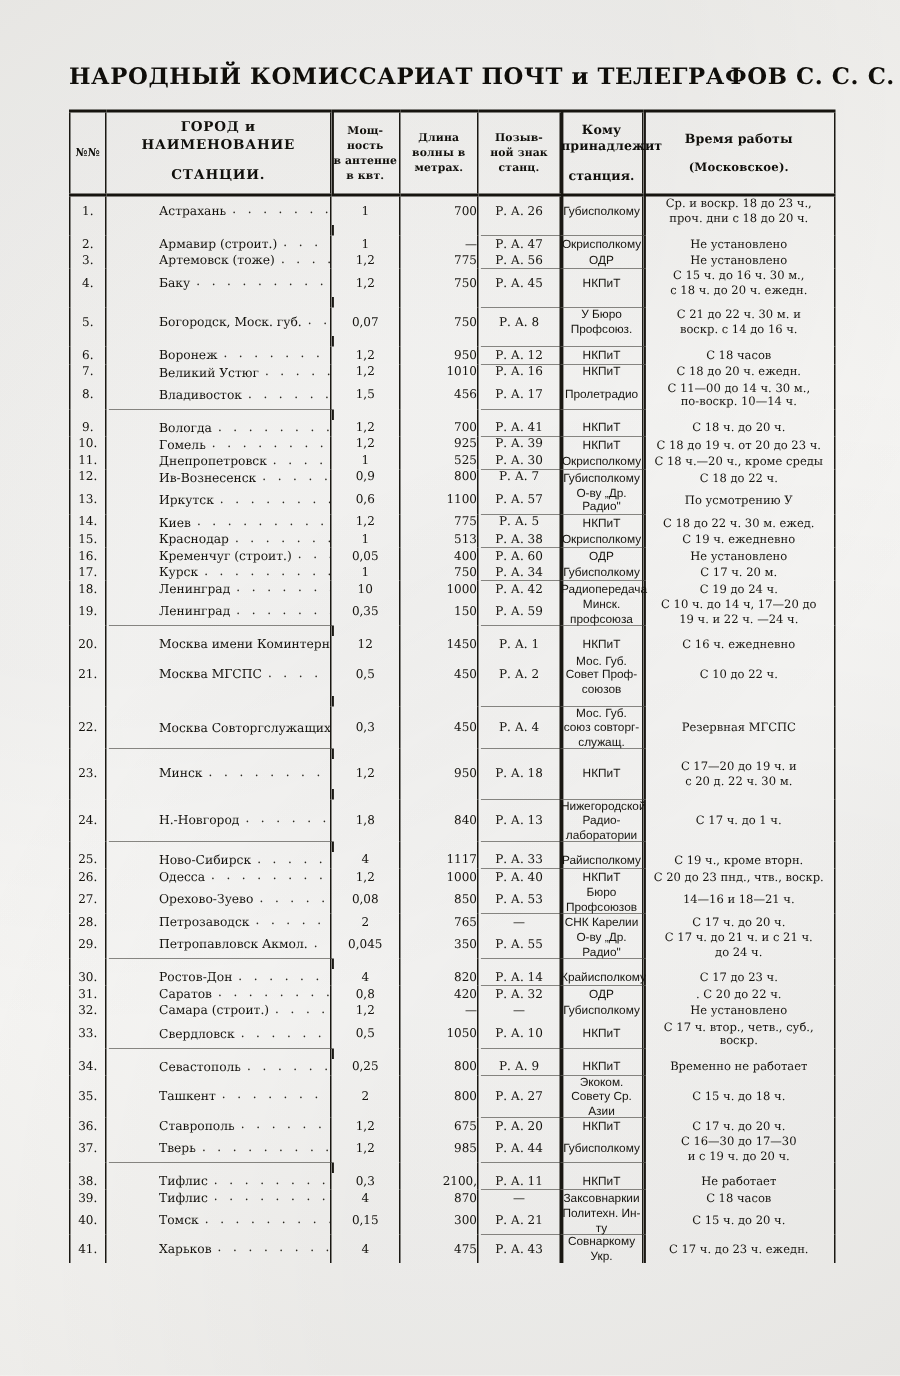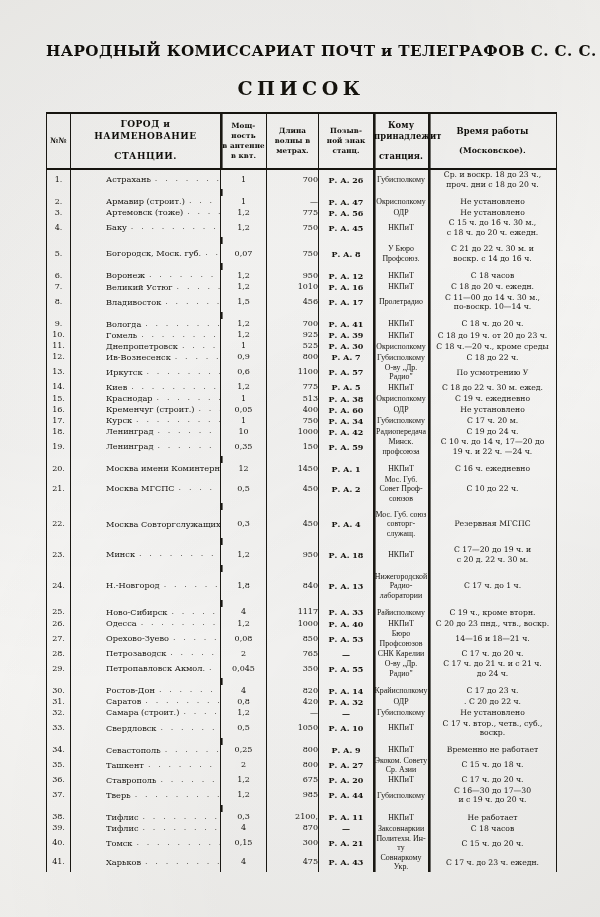--- a/index.html
+++ b/index.html
@@ -92,43 +92,42 @@
     border-top:0;border-bottom:0;
     line-height:1.26;
     color:#16140f;
   }
   tbody tr.gap td{height:7px;}
 
   .c-num{width:24px;text-align:center;font-size:8px;font-family:"DejaVu Serif",serif;padding-right:3px;}
   .c-city{width:150px;padding-left:12px;font-size:8.2px;font-family:"DejaVu Serif",serif;white-space:nowrap;overflow:hidden;}
   .c-pow{width:46px;text-align:center;font-size:8px;font-family:"DejaVu Serif",serif;}
   .c-wave{width:52px;text-align:right;padding-right:14px;font-size:8px;font-family:"DejaVu Serif",serif;margin-top:12px;}
-  .c-call{width:55px;text-align:center;font-size:8px;font-family:"DejaVu Serif",serif;font-weight:bold;}
-  .c-own{width:55px;text-align:center;font-size:7.9px;font-family:Liberation Serif, serif;line-height:1.2;}
+  .c-call{width:55px;text-align:center;font-size:8px;font-family:"DejaVu Serif",serif;}
+  .c-own{width:55px;text-align:center;font-size:7.9px;font-family:Liberation Sans, sans-serif;line-height:1.2;}
   .c-time{width:123px;text-align:center;font-size:7.7px;font-family:"DejaVu Serif",serif;line-height:1.24;}
 
   
   .city-wrap{display:flex;align-items:baseline;width:100%;}
   .city-name{flex:0 0 auto;margin-left:35px;}
   .dots{
     flex:1 1 auto;overflow:hidden;white-space:nowrap;
     margin-left:4px;font-size:8px;letter-spacing:2.6px;color:#2a271f;
     position:relative;top:-1px;
   }
   
   .dbl-right{box-shadow:1.6px 0 0 0 #1a1813;}
 </style>
 </head>
 <body>
 
 <div class="page">
  <div class="inner">
 
   <div class="masthead">НАРОДНЫЙ КОМИССАРИАТ ПОЧТ и ТЕЛЕГРАФОВ С. С. С. Р.</div>
-  <div class="title2">СПИСОК</div>
 
   <table class="reg">
     <colgroup>
       <col style="width:24px">
           <col style="width:150px">
           <col style="width:46px">
       <col style="width:52px">
           <col style="width:55px">
           <col style="width:55px">
           <col style="width:128px">

